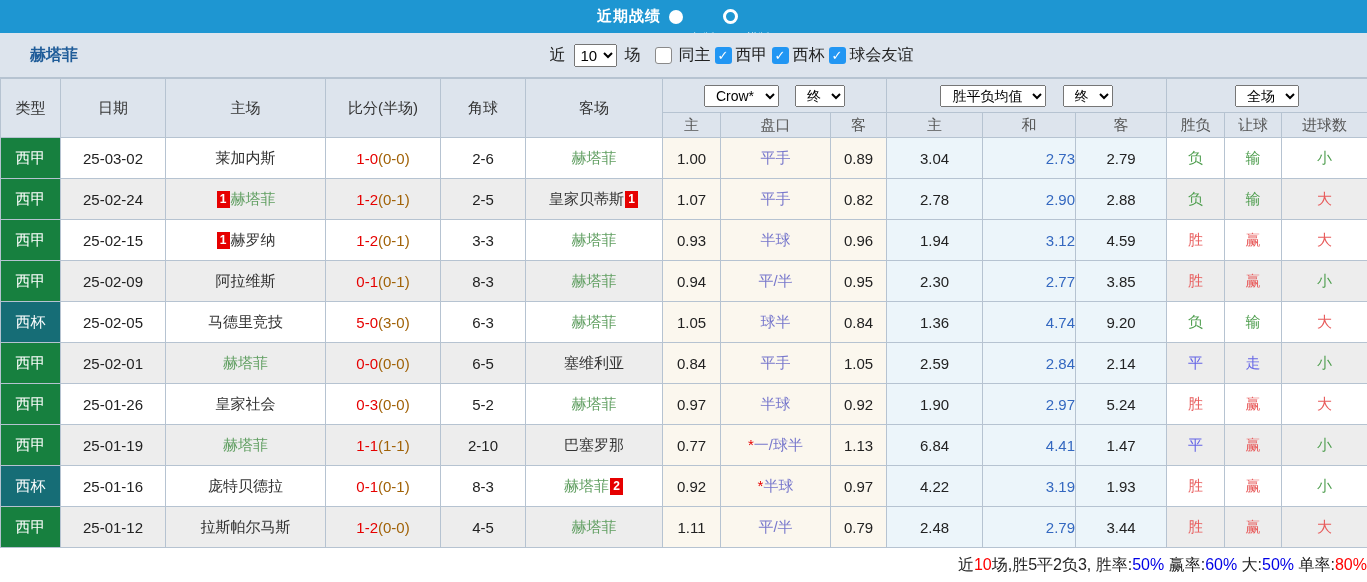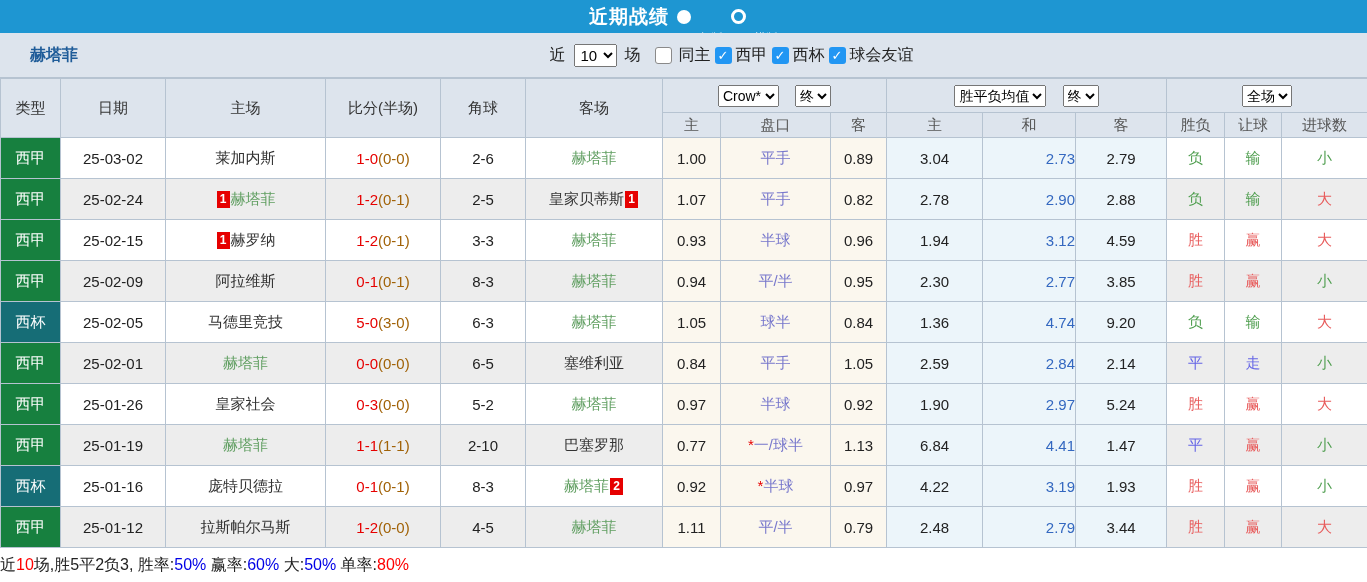--- a/index.html
+++ b/index.html
@@ -9,40 +9,40 @@
     --resblue:#6666e6; --rowodd:#ffffff; --roweven:#ededed; --oddsbg:#fbf7ee;
     --avgbg:#ecf5fa; --pctblue:#0000e6; --footred:#ff0000; --check:#2196f3;
   }
   *{box-sizing:border-box;margin:0;padding:0;}
   body{
     width:1367px;height:582px;overflow:hidden;background:#fff;
     font-family:"Liberation Sans","DejaVu Sans",sans-serif;color:#222;
   }
   
   .topbar{height:33px;background:var(--topbar);display:flex;align-items:center;justify-content:center;gap:8px;}
-  .topbar .title{color:#fff;font-weight:bold;font-size:19px;letter-spacing:1px;}
+  .topbar .title{color:#fff;font-weight:bold;font-size:15px;letter-spacing:1px;}
   .radio{width:14px;height:14px;border-radius:50%;display:inline-block;cursor:pointer;}
   .radio.sel{background:#fff;}
   .radio.unsel{border:3px solid #fff;background:transparent;width:15px;height:15px;}
   .topbar .rlabel{color:#fff;font-size:12px;margin-top:44px;}
   
   .filterbar{height:45px;background:var(--headerbg);display:flex;align-items:center;position:relative;border-bottom:1px solid var(--border);}
   .teamtitle{position:absolute;left:30px;font-weight:bold;font-size:16px;color:var(--teamtitle);}
   .filters{margin:0 auto;display:flex;align-items:center;gap:4px;font-size:16px;color:#222;transform:translateX(48px);}
   .filters select{font-size:15px;margin:0 4px;padding:1px 2px;}
   .cb{width:17px;height:17px;border-radius:3px;display:inline-block;vertical-align:-3px;cursor:pointer;}
   .cb.off{background:#fff;border:1px solid #8a8a8a;margin:0 3px 0 10px;}
   .cb.on{background:var(--check);color:#fff;font-size:13px;font-weight:bold;text-align:center;line-height:17px;}
   .cb.on::after{content:"✓";}
   
   table{border-collapse:collapse;table-layout:fixed;width:1367px;}
   th,td{border:1px solid var(--border);text-align:center;overflow:hidden;white-space:nowrap;}
   thead th{background:var(--headerbg);font-weight:normal;color:#333;font-size:15px;}
   tr.hdr-top th{height:34px;}
-  tr.hdr-top select{font-size:14px;padding:1px 0;margin:0 6px;}
+  tr.hdr-top select{font-size:14px;padding:1px 7px;margin:0 6px;}
   tr.hdr-sub th{height:25px;color:#555;}
   tbody td{height:41px;font-size:15px;}
   tr.odd td{background:var(--rowodd);}
   tr.even td{background:var(--roweven);}
   td.league{color:#fff;}
   td.league.laliga{background:var(--laliga) !important;}
   td.league.cup{background:var(--cup) !important;}
   td.oddsc{background:var(--oddsbg) !important;}
   td.avgc{background:var(--avgbg) !important;}
   .tgreen{color:var(--teamgreen);}
@@ -51,21 +51,21 @@
   .ht{color:#a16207;}
   .hcap{color:var(--handicap);}
   .star{color:var(--scorered);}
   .avgmid{color:var(--avgblue);text-align:right;}
   .res-green{color:var(--resgreen);}
   .res-red{color:var(--resred);}
   .res-blue{color:var(--resblue);}
   .badge{display:inline-block;background:var(--scorered);color:#fff;font-size:12px;font-weight:bold;
          width:13px;height:17px;line-height:17px;vertical-align:1px;margin:0 1px;}
   
-  .footer{height:23px;line-height:33px;text-align:left;font-size:16px;background:#fff;}
+  .footer{height:23px;line-height:33px;text-align:right;font-size:16px;background:#fff;}
   .fb{color:#222;} .fred{color:var(--footred);} .fblue{color:var(--pctblue);}
 </style>
 </head>
 <body>
 
 <div class="topbar">
   <span class="title">近期战绩</span>
   <span class="radio sel"></span>
   <span class="rlabel">竖版</span>
   <span class="radio unsel"></span>

